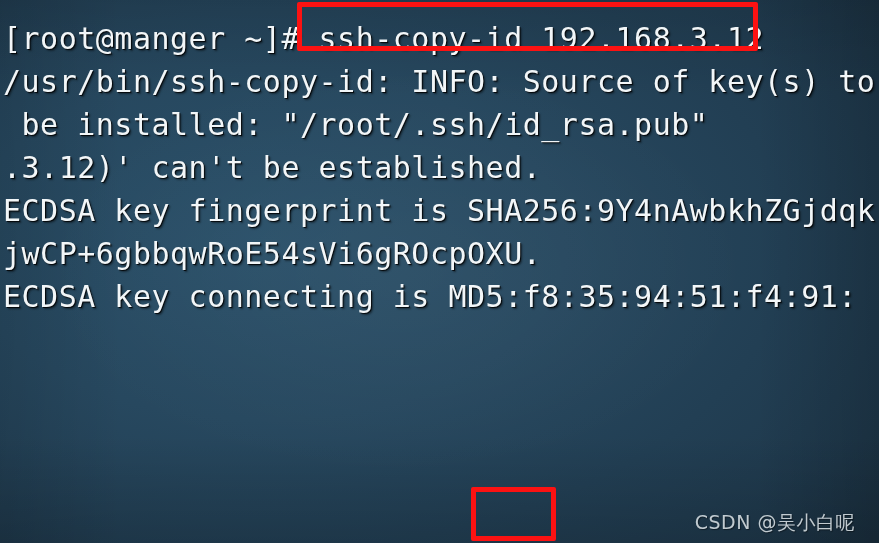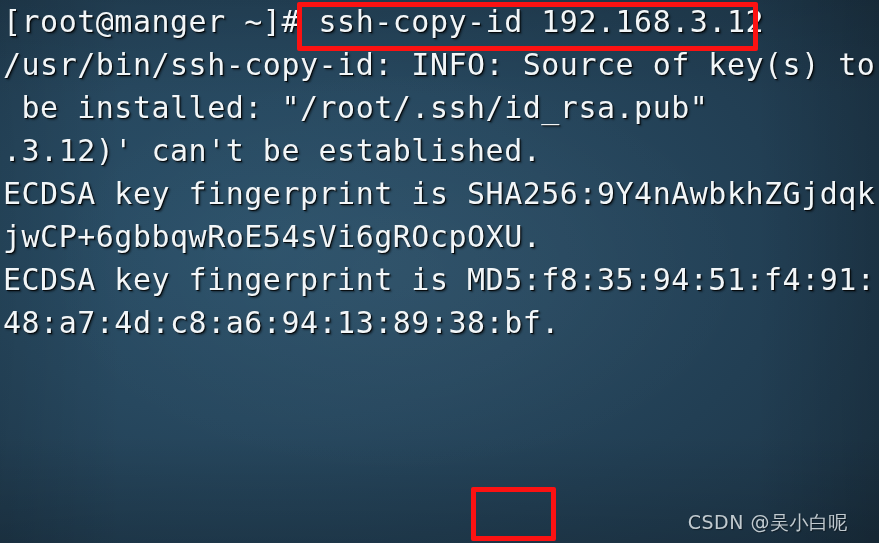--- a/index.html
+++ b/index.html
@@ -27,21 +27,21 @@
     pointer-events: none;
     background:
       radial-gradient(ellipse 75% 70% at 45% 50%, rgba(255,255,255,0.035) 0%, rgba(255,255,255,0.0) 55%),
       linear-gradient(180deg, rgba(0,0,0,0.10) 0%, rgba(0,0,0,0.0) 18%, rgba(0,0,0,0.0) 80%, rgba(0,0,0,0.14) 100%),
       linear-gradient(90deg, rgba(0,0,0,0.10) 0%, rgba(0,0,0,0.0) 14%, rgba(0,0,0,0.0) 86%, rgba(0,0,0,0.16) 100%);
   }
 
   #terminal-text {
     position: absolute;
     left: 0;
-    top: 0;
+    top: 17px;
     width: 879px;
     padding: 0;
     z-index: 2;
   }
 
   .term-line {
     height: 43px;
     line-height: 43px;
     padding-left: 3px;
     font-size: 30px;
@@ -72,21 +72,21 @@
 
   #annot-answer {
     left: 471px;
     top: 487px;
     width: 85px;
     height: 54px;
   }
 
   #watermark {
     position: absolute;
-    right: 31px;
+    right: 24px;
     bottom: 7px;
     z-index: 4;
     font-family: "DejaVu Sans", "Liberation Sans", sans-serif;
     font-size: 19px;
     color: rgba(231, 238, 242, 0.82);
     letter-spacing: 0.5px;
     white-space: pre;
     text-shadow: 1px 1px 1px rgba(0,0,0,0.4);
   }
 </style>
@@ -95,22 +95,21 @@
 
 <div id="screen">
 
   <div id="terminal-text">
     <div class="term-line">[root@manger ~]# ssh-copy-id 192.168.3.12</div>
     <div class="term-line">/usr/bin/ssh-copy-id: INFO: Source of key(s) to</div>
     <div class="term-line"> be installed: "/root/.ssh/id_rsa.pub"</div>
     <div class="term-line">.3.12)' can't be established.</div>
     <div class="term-line">ECDSA key fingerprint is SHA256:9Y4nAwbkhZGjdqk</div>
     <div class="term-line">jwCP+6gbbqwRoE54sVi6gROcpOXU.</div>
-    <div class="term-line">ECDSA key fingerprint is MD5:f8:35:94:51:f4:91:</div>
-    <div class="term-line">48:a7:4d:c8:a6:94:13:89:38:bf.</div>
+    <div class="term-line">ECDSA key connecting is MD5:f8:35:94:51:f4:91:</div>
   </div>
 
   <div class="annot-box" id="annot-command"></div>
   <div class="annot-box" id="annot-answer"></div>
 
   <div id="watermark">CSDN @吴小白呢</div>
 
 </div>
 
 </body></html>

